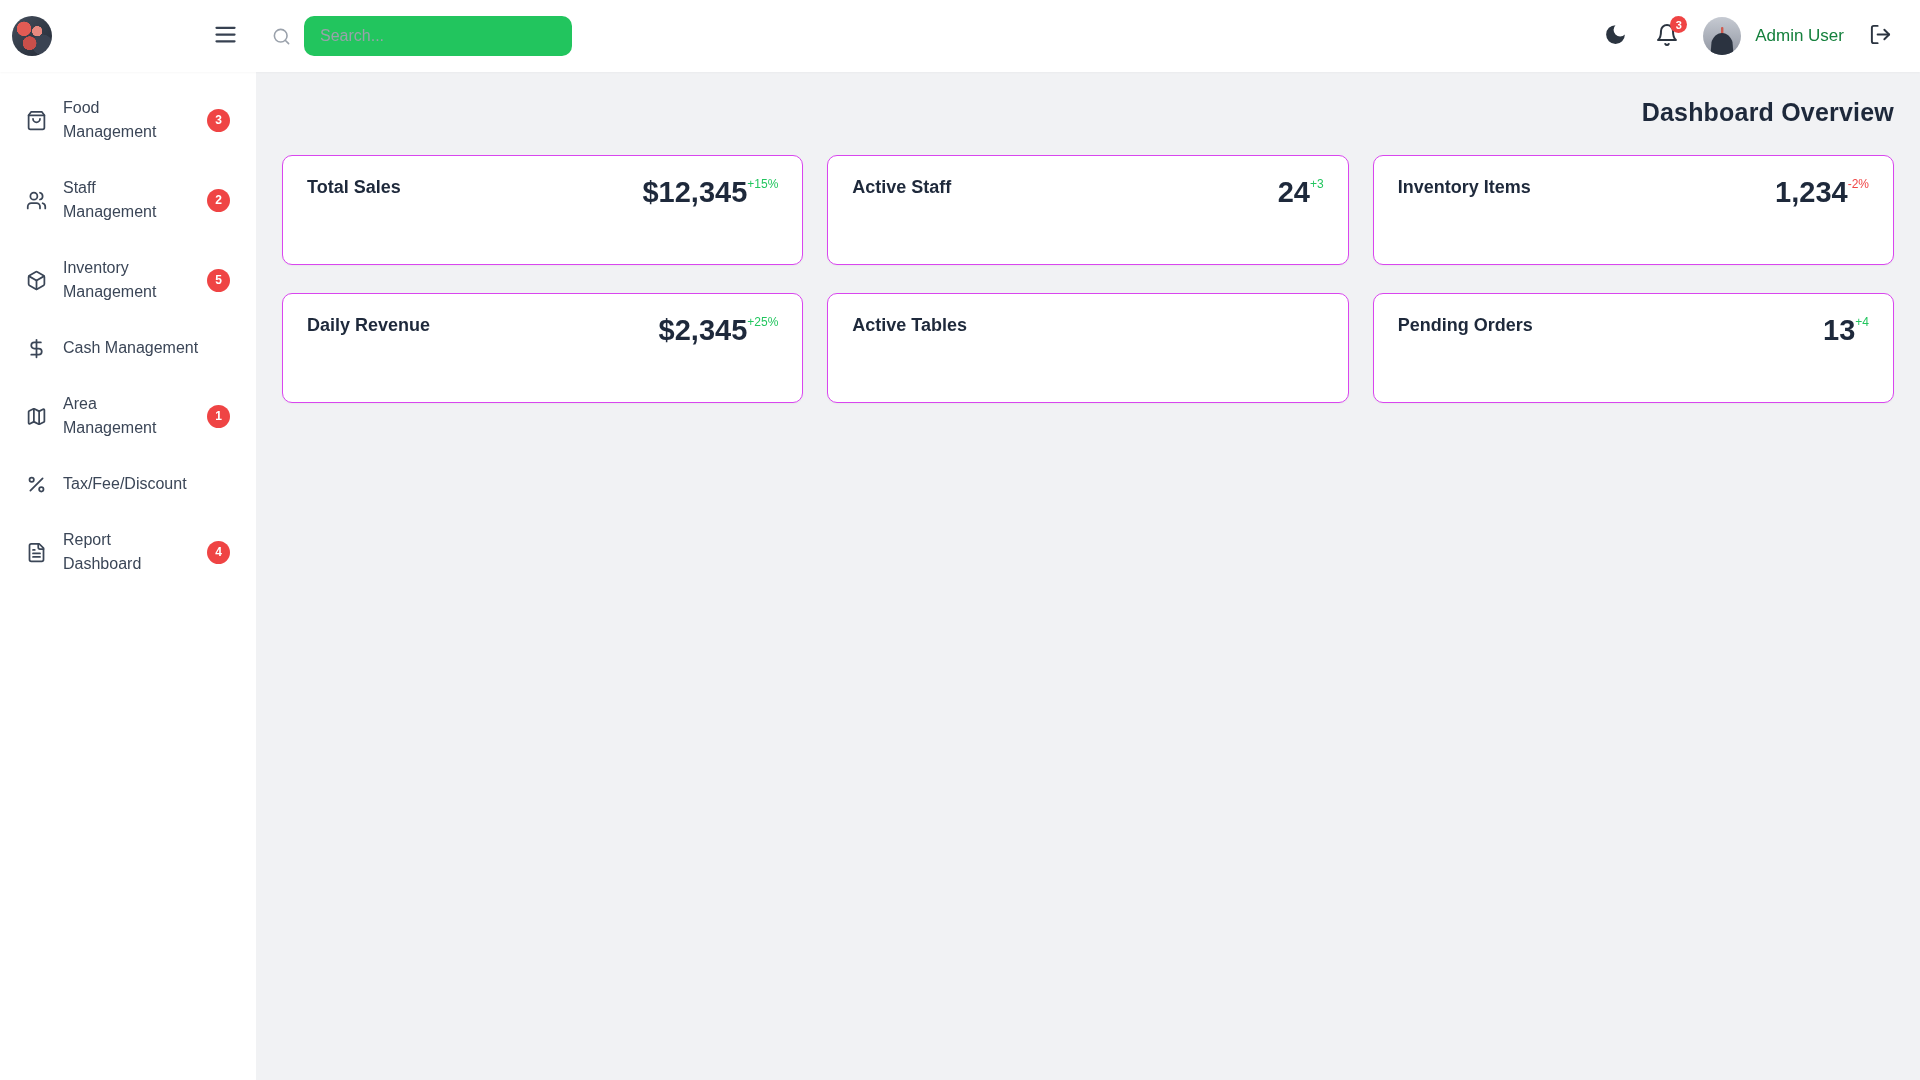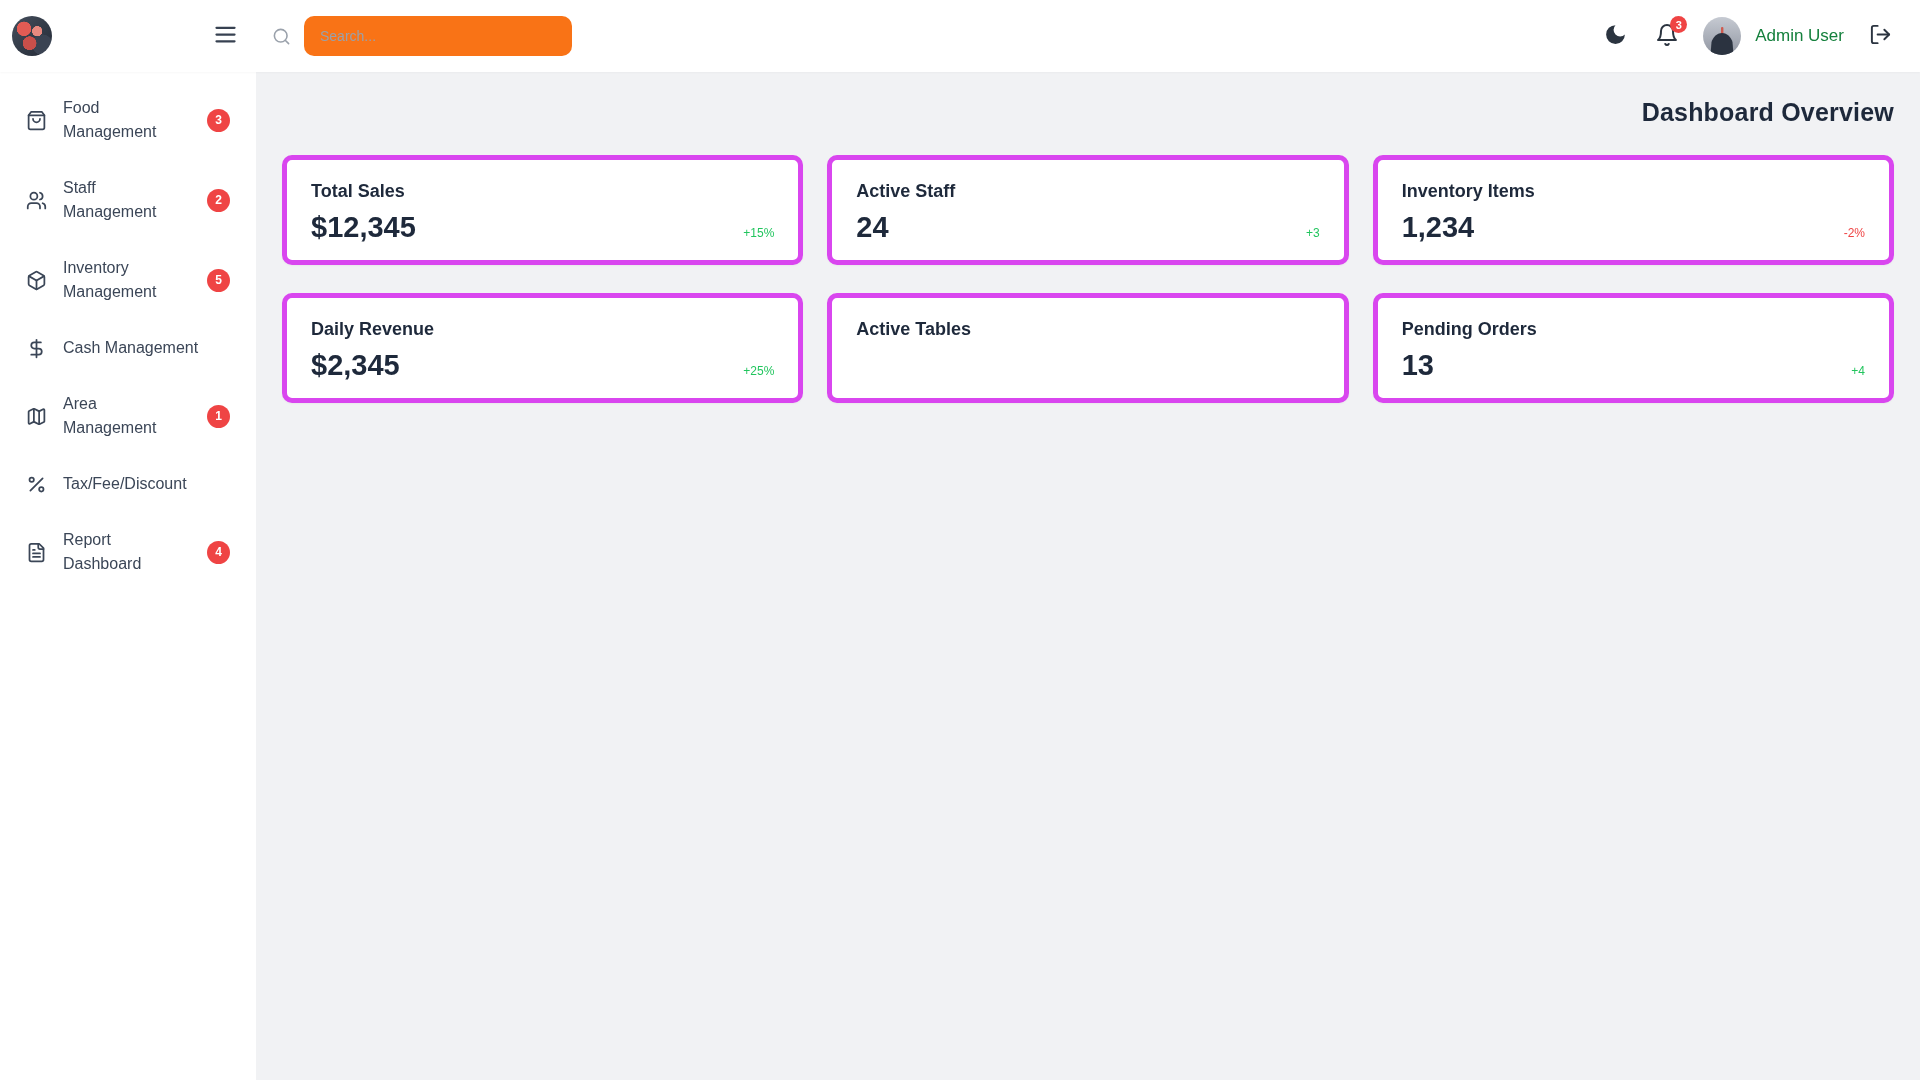--- a/index.html
+++ b/index.html
@@ -35,23 +35,23 @@
     background:none; border:none; cursor:pointer;
     color:#374151; width:30px; height:30px;
     display:flex; align-items:center; justify-content:center;
   }
   .menu-btn svg { width:27px; height:27px; }
   .search-wrap { display:flex; align-items:center; gap:13px; margin-left:32px; }
   .search-glyph { color:#9aa1ab; display:flex; }
   .search-glyph svg { width:19px; height:19px; }
   .search-input {
     width:268px; height:40px;
-    background:#f97316; border:none; outline:none;
+    background:#22c55e; border:none; outline:none;
     border-radius:10px; padding:0 16px;
-    font-size:14px; color:#1e293b;
+    font-size:16px; color:#1e293b;
     font-family:inherit;
   }
   .search-input::placeholder { color:#9aa1ab; }
   .header-right { margin-left:auto; display:flex; align-items:center; gap:20px; }
   .icon-btn {
     background:none; border:none; cursor:pointer;
     color:#2b3440; display:flex; align-items:center; justify-content:center;
     position:relative; width:32px; height:32px;
   }
   .icon-btn svg { width:24px; height:24px; }
@@ -96,29 +96,29 @@
   
   .main { background:#f1f2f4; padding:26px; overflow:hidden; }
   .page-title { font-size:25px; font-weight:bold; color:#1e293b; letter-spacing:.2px;text-align:right; }
   .cards {
     margin-top:28px;
     display:grid; grid-template-columns:repeat(3,1fr);
     gap:28px 24px;
   }
   .card {
     background:#ffffff;
-    border:5px solid #d946ef;
+    border:1px solid #d946ef;
     border-radius:10px;
     box-shadow:0 1px 2px rgba(0,0,0,.04);
     padding:21px 24px 19px 24px;
     height:110px;
-    display:flex; flex-direction:column; justify-content:space-between;
+    display:flex; flex-direction:row; justify-content:space-between;
   }
   .card-title { font-size:18px; font-weight:bold; color:#1e293b; }
-  .card-row { display:flex; align-items:flex-end; justify-content:space-between;margin-top:10px; }
+  .card-row { display:flex; justify-content:space-between; }
   .card-value { font-size:29px; font-weight:bold; color:#1e293b; line-height:1.05; }
   .card-change { font-size:12px; margin-bottom:2px; }
   .card-change.up { color:#22c55e; }
   .card-change.down { color:#ef4444; }
 </style>
 </head>
 <body>
 
 <div class="app">
 

